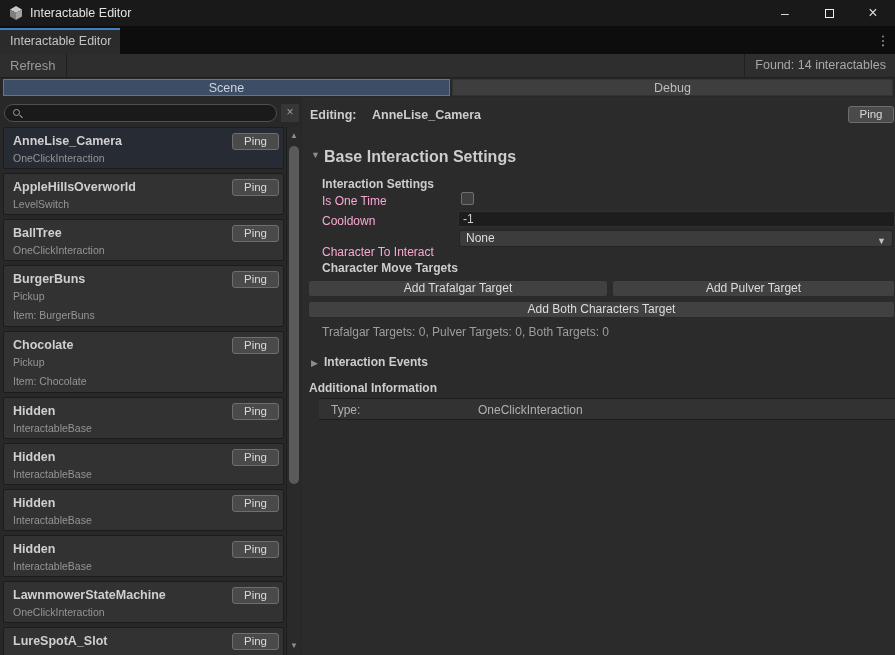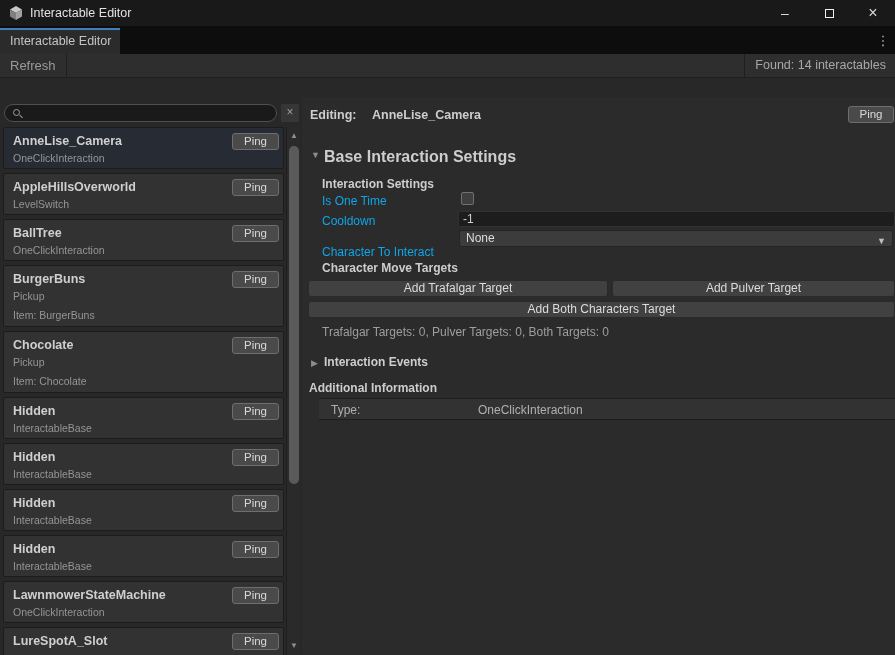--- a/index.html
+++ b/index.html
@@ -49,21 +49,21 @@
 
   
   .scrollbar { position:absolute; left:286px; top:127px; width:14px; height:528px; background:#2a2a2a; border-left:1px solid #1e1e1e; }
   .scroll-arrow { position:absolute; left:0; width:14px; height:14px; color:#8e8e8e; font-size:8px; text-align:center; line-height:14px; }
   .scroll-up { top:2px; }
   .scroll-down { bottom:2px; }
   .scroll-thumb { position:absolute; left:2px; top:19px; width:10px; height:338px; background:#5a5a5a; border-radius:5px; }
 
   
   .right-panel { position:absolute; left:302px; top:97px; width:593px; height:558px; background:#2b2b2b; }
-  .rp-abs { position:absolute; font-size:12px; color:#0ea5e9; white-space:nowrap; }
+  .rp-abs { position:absolute; font-size:12px; color:#f9a8d4; white-space:nowrap; }
   .bold { font-weight:bold; color:#cdcdcd; }
   .editing-label { left:8px; top:11px; font-size:12.5px; }
   .editing-value { left:70px; top:11px; font-size:12.5px; }
   .rp-ping { position:absolute; left:546px; top:9px; width:46px; height:17px; background:#4a4a4a; border:1px solid #6e6e6e; border-radius:3px; color:#d8d8d8; font-size:11.5px; text-align:center; line-height:15px; }
   .foldout-arrow { color:#8d8d8d; font-size:9px; }
   .fold-base-arrow { left:9px; top:53px; }
   .fold-base-label { left:22px; top:51px; font-size:16px; }
   .hdr-interaction { left:20px; top:80px; }
   .lbl-onetime { left:20px; top:97px; }
   .checkbox { position:absolute; left:159px; top:95px; width:13px; height:13px; background:#3f3f3f; border:1px solid #707070; border-radius:2px; }
@@ -106,20 +106,24 @@
     <div class="editor-tab">Interactable Editor</div>
     <div class="tab-menu">⋮</div>
   </div>
 
   <div class="toolbar">
     <div class="refresh-btn">Refresh</div>
     <div class="found-sep"></div>
     <div class="found-text">Found: 14 interactables</div>
   </div>
 
+  <div class="viewtabs">
+    <div class="viewtab viewtab-scene">Scene</div>
+    <div class="viewtab viewtab-debug">Debug</div>
+  </div>
 
   <div class="search-box">
     <span class="search-glass"></span>
   </div>
   <div class="search-clear">×</div>
 
   <div class="list">
       <div class="card selected" style="height: 42px;">
       <div class="card-name">AnneLise_Camera</div>
       <div>

